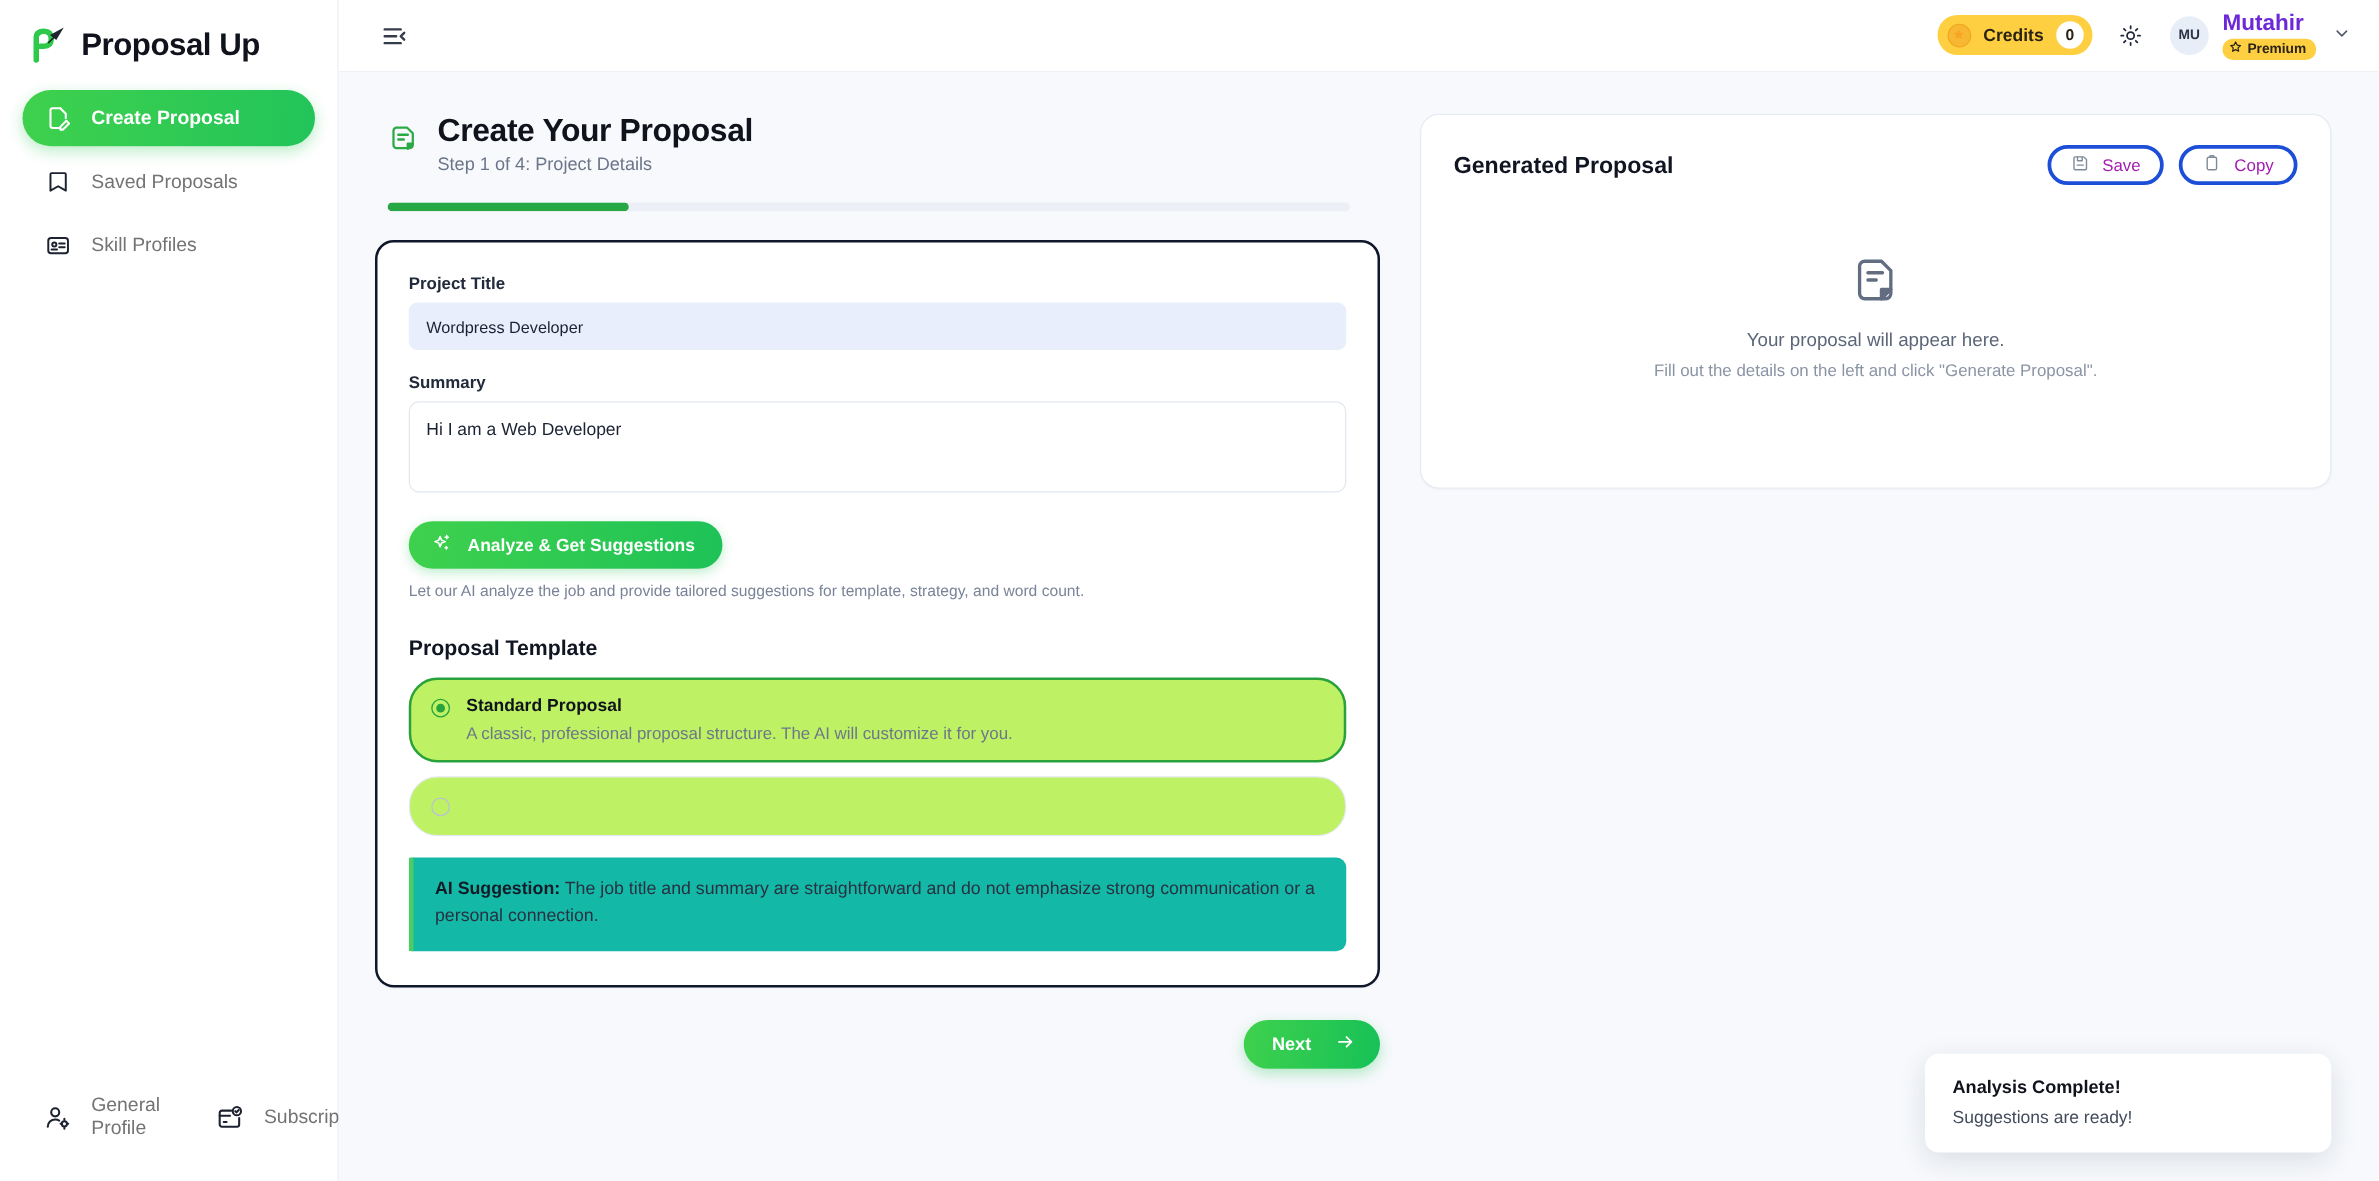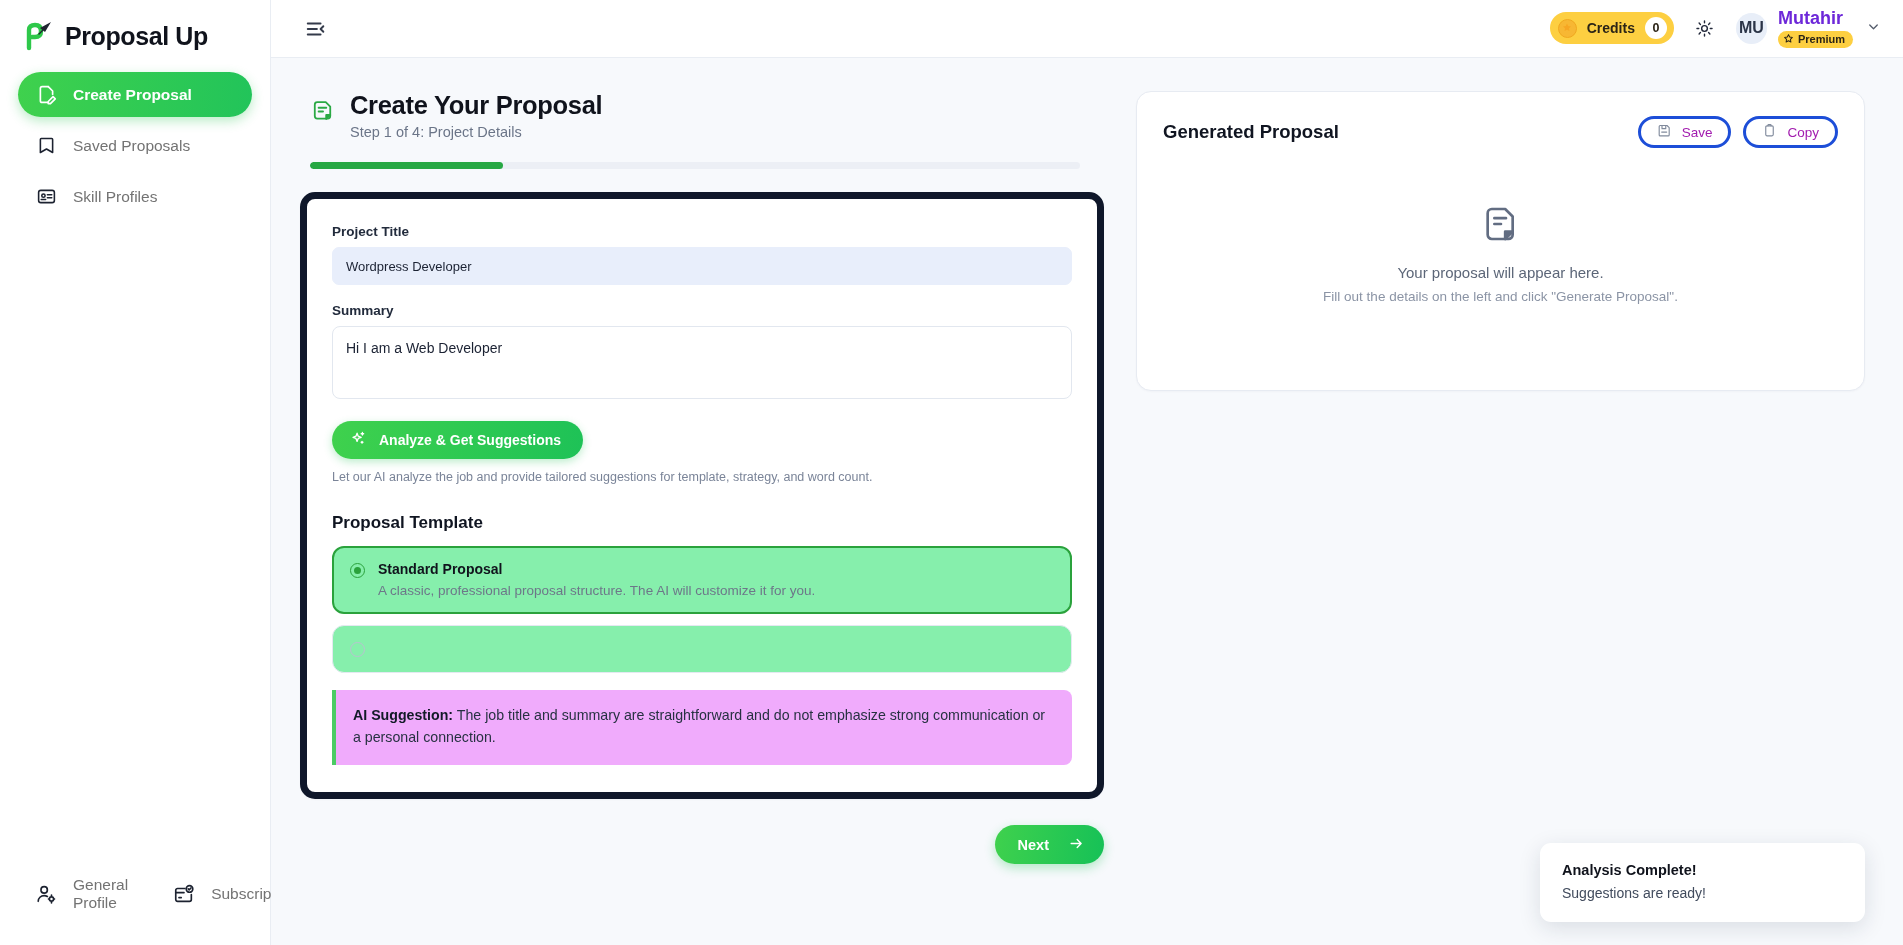--- a/index.html
+++ b/index.html
@@ -78,21 +78,21 @@
     font-size: 12.5px; font-weight: 700;
     display: flex; align-items: center; justify-content: center;
     padding: 0 6px;
   }
   .theme-toggle { width: 26px; height: 26px; display:flex; align-items:center; justify-content:center; cursor:pointer; }
 
   .user-block { display: flex; align-items: center; gap: 11px; cursor: pointer; }
   .avatar {
     width: 31px; height: 31px; border-radius: 50%;
     background: #e8eef8; color: #2b3447;
-    font-size: 16px; font-weight: 700;
+    font-size: 11px; font-weight: 700;
     display: flex; align-items: center; justify-content: center;
   }
   .user-meta { display: flex; flex-direction: column; gap: 2px; }
   .user-name { font-size: 18px; font-weight: 700; color: #6d28d9; line-height: 1.1; }
   .premium-badge {
     display: inline-flex; align-items: center; gap: 4px;
     background: #fdcf41; border-radius: 9px;
     padding: 1px 8px 1px 5px; height: 17px;
     font-size: 11px; font-weight: 700; color: #2b2416;
     width: max-content;
@@ -113,21 +113,21 @@
   .page-title { font-size: 25.5px; font-weight: 800; color: #10131c; letter-spacing: -0.3px; }
   .page-sub { font-size: 14.5px; color: #6b7588; margin-top: 4px; }
 
   .progress-track {
     height: 7px; border-radius: 4px; background: #eceff5;
     margin: 22px 24px 0 10px; overflow: hidden;
   }
   .progress-fill { height: 100%; background: #27a844; border-radius: 4px; }
 
   .card {
-    background: #ffffff; border: 7px solid #0f172a;
+    background: #ffffff; border: 2px solid #0f172a;
     border-radius: 15px; margin-top: 23px;
     padding: 25px 25px 27px 25px;
     box-shadow: 0 1px 2px rgba(20,30,60,0.03);
   }
 
   .field-label { font-size: 13.5px; font-weight: 600; color: #222b3c; margin-bottom: 8px; }
   .text-input {
     width: 100%; height: 38px;
     background: #e8eefb; border: 1px solid #e8eefb;
     border-radius: 7px; padding: 0 13px;
@@ -151,37 +151,37 @@
     background: linear-gradient(95deg, #3fd14d 0%, #1ec257 100%);
     color: #ffffff; font-size: 14px; font-weight: 700;
     font-family: "Liberation Sans", sans-serif; cursor: pointer;
     box-shadow: 0 3px 9px rgba(35,195,85,0.3);
   }
   .analyze-help { font-size: 12.5px; color: #7a8498; margin-top: 11px; }
 
   .section-title { font-size: 17px; font-weight: 800; color: #101521; margin-top: 29px; margin-bottom: 13px; }
 
   .radio-card {
-    border: 1px solid #e4e9f1; border-radius: 12px;
+    border: 1px solid #e4e9f1; border-radius: 23px;
     padding: 13px 17px 15px 17px; margin-bottom: 11px;
-    display: flex; gap: 13px; cursor: pointer; background: #86efac;
+    display: flex; gap: 13px; cursor: pointer; background: #bef264;
   }
   .radio-card.selected { border: 2px solid #2aa23c; padding: 12px 16px 14px 16px; }
   .radio-dot {
     width: 15px; height: 15px; border-radius: 50%;
     border: 1.6px solid #b9c2d1; margin-top: 3px; flex: 0 0 15px;
     display: flex; align-items: center; justify-content: center;
   }
   .radio-card.selected .radio-dot { border-color: #2aa23c; }
   .radio-dot .inner { width: 7px; height: 7px; border-radius: 50%; background: #2aa23c; }
   .radio-title { font-size: 14px; font-weight: 700; color: #10131c; }
   .radio-desc { font-size: 13.5px; color: #6d7789; margin-top: 5px; }
 
   .ai-suggestion {
-    background: #f0abfc; border-left: 4px solid #4bcc64;
+    background: #14b8a6; border-left: 4px solid #4bcc64;
     border-radius: 0 8px 8px 0; padding: 15px 18px 17px 17px;
     margin-top: 17px; font-size: 14.2px; color: #273142; line-height: 1.52;
   }
   .ai-suggestion b { font-weight: 800; color: #121a27; }
 
   .footer-actions { display: flex; justify-content: flex-end; padding: 26px 0 0 0; }
   .next-btn {
     display: inline-flex; align-items: center; gap: 19px;
     height: 39px; padding: 0 19px 0 23px;
     border: none; border-radius: 20px;

